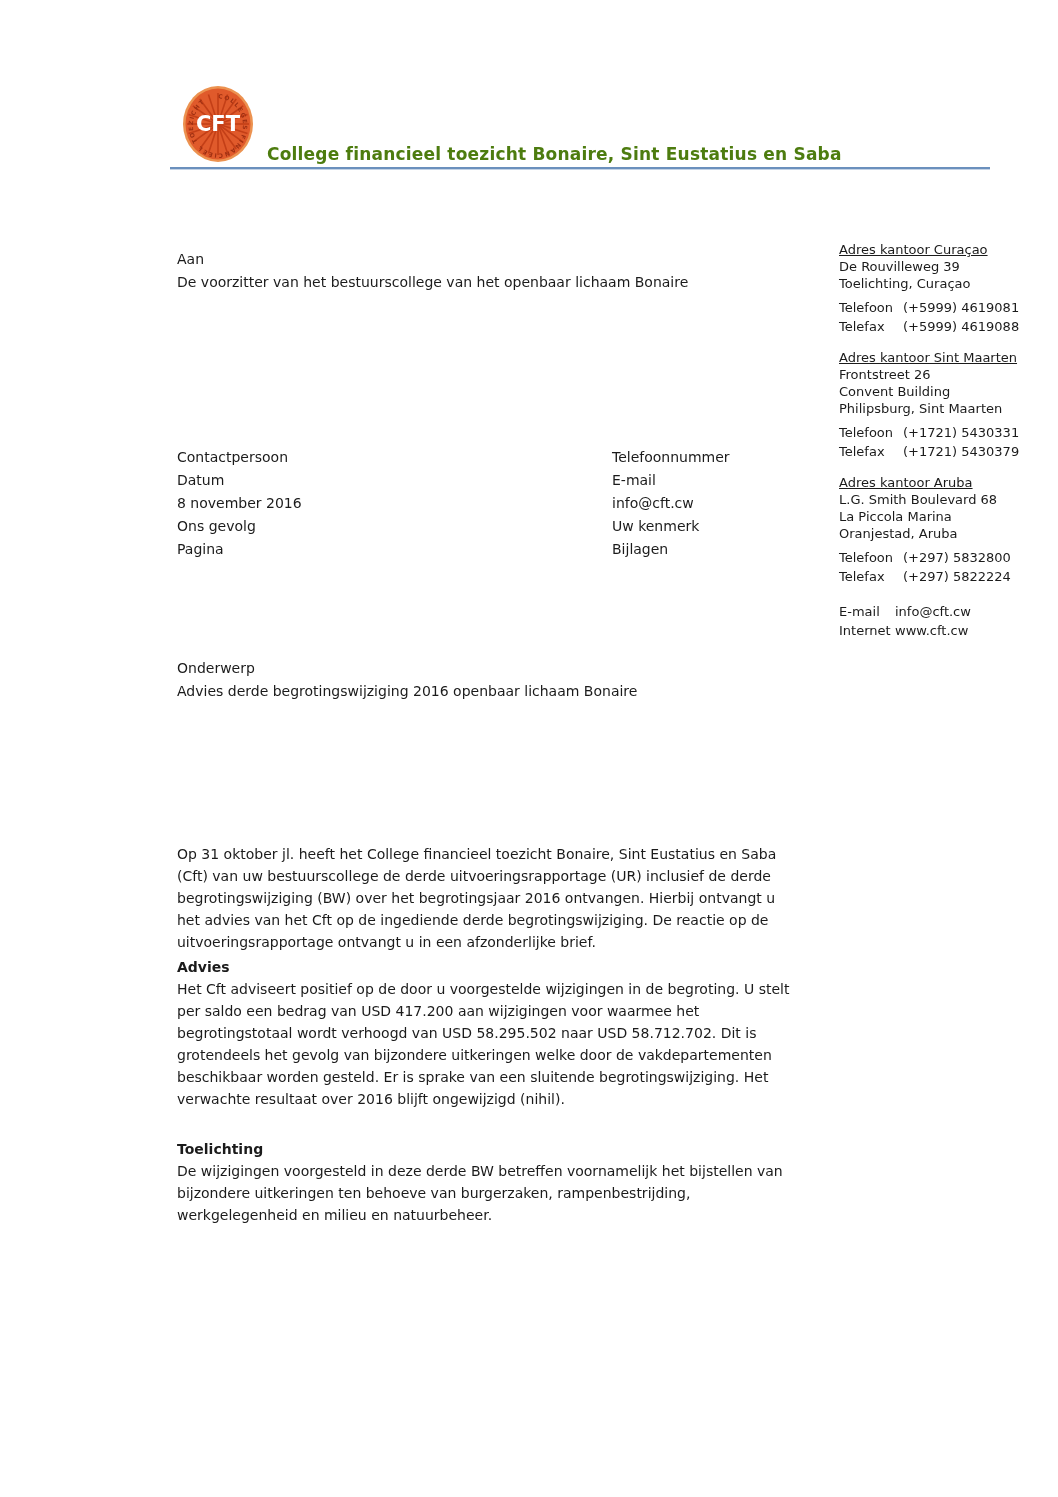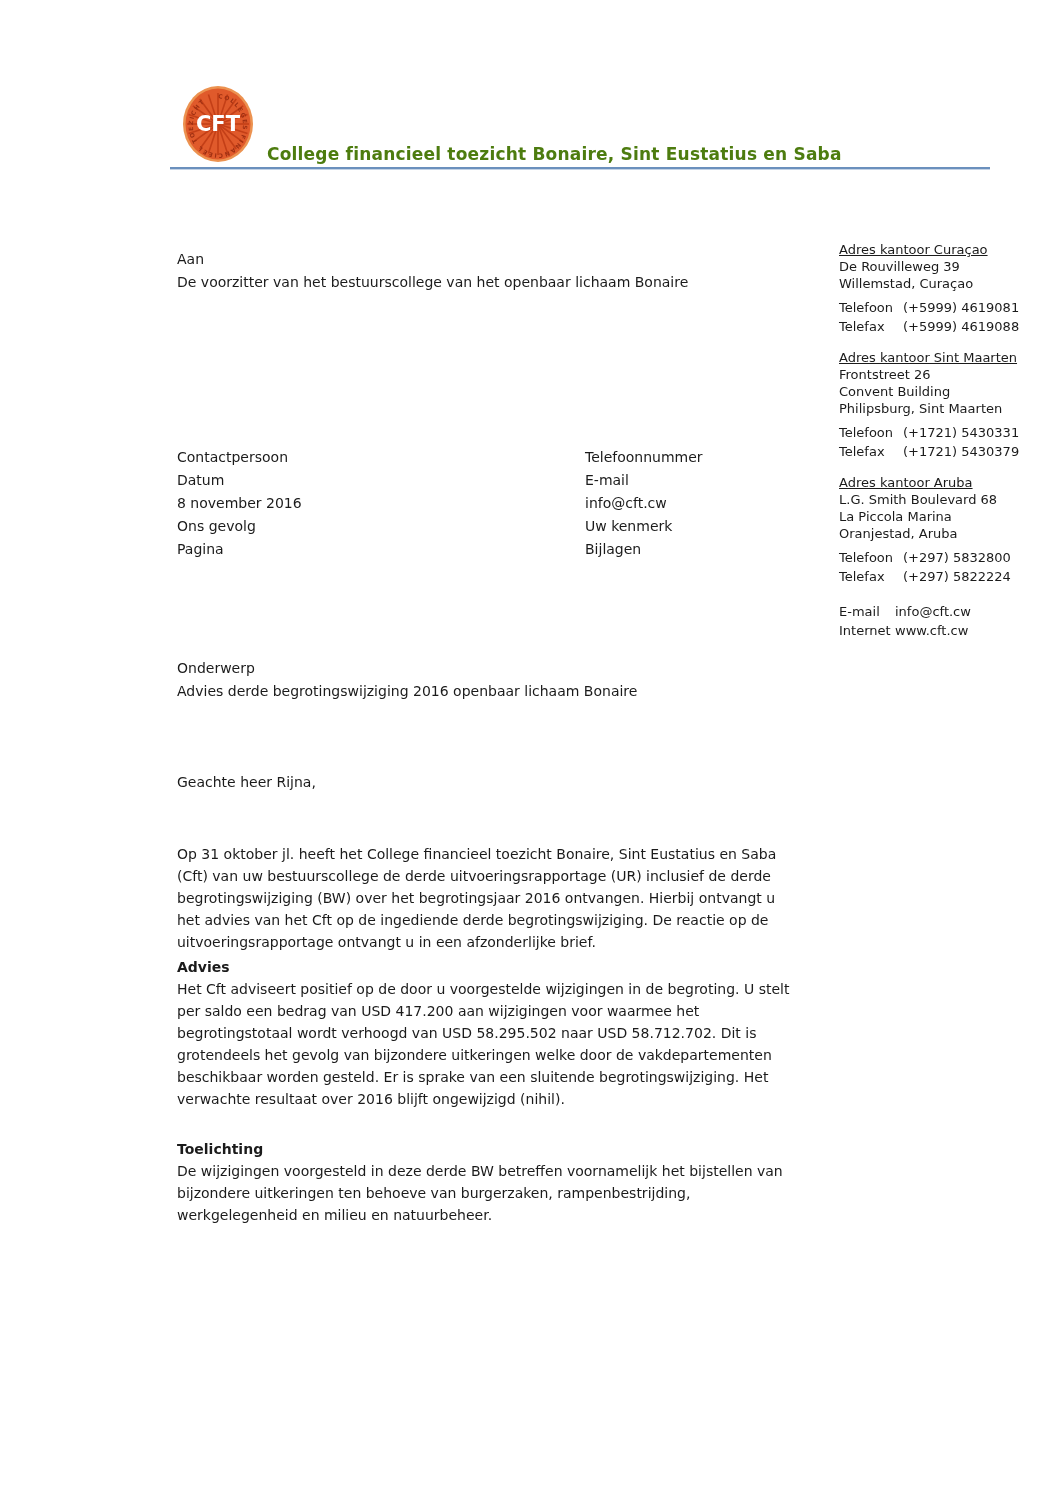--- a/index.html
+++ b/index.html
@@ -23,21 +23,21 @@
   .header-rule {
     position:absolute; left:170px; top:167px; width:820px; height:3px;
     background:linear-gradient(to bottom, #6b90bd 0, #6b90bd 2px, #c4d3e6 2px, #c4d3e6 3px);
   }
 
   
   .main-block { position:absolute; left:177px; width:760px; font-size:14px; line-height:22px; }
   .pre { white-space:pre-line; }
   .recipient   { top:248px; line-height:23px; }
   .meta        { top:446px; width:700px; }
-  .mline       { display:flex; line-height:23px; }
+  .mline       { display:flex; line-height:23px;gap:27px; }
   .mcol        { width:408px; flex:none; }
   .mcol2       { flex:1; }
   .subject     { top:657px; line-height:23px; }
   .salutation  { top:771px; }
   .para1       { top:843px; }
   .advies      { top:956px; }
   .toelichting { top:1138px; }
   .section-heading { font-weight:bold; line-height:22px; }
 
   
@@ -125,21 +125,20 @@
       <span class="mcol">Pagina</span>
       <span class="mcol2">Bijlagen</span>
     </div>
   </div>
 
   <div class="main-block subject">
     <div>Onderwerp</div>
     <div>Advies derde begrotingswijziging 2016 openbaar lichaam Bonaire</div>
   </div>
 
-  <div class="main-block salutation">Geachte heer Rijna,</div>
 
   <div class="main-block para1 pre">Op 31 oktober jl. heeft het College financieel toezicht Bonaire, Sint Eustatius en Saba
 (Cft) van uw bestuurscollege de derde uitvoeringsrapportage (UR) inclusief de derde
 begrotingswijziging (BW) over het begrotingsjaar 2016 ontvangen. Hierbij ontvangt u
 het advies van het Cft op de ingediende derde begrotingswijziging. De reactie op de
 uitvoeringsrapportage ontvangt u in een afzonderlijke brief.</div>
 
   <div class="main-block advies">
     <div class="section-heading">Advies</div>
     <div class="pre">Het Cft adviseert positief op de door u voorgestelde wijzigingen in de begroting. U stelt
@@ -155,21 +154,21 @@
     <div class="pre">De wijzigingen voorgesteld in deze derde BW betreffen voornamelijk het bijstellen van
 bijzondere uitkeringen ten behoeve van burgerzaken, rampenbestrijding,
 werkgelegenheid en milieu en natuurbeheer.</div>
   </div>
 
   <aside class="sidebar">
 
     <div class="office">
       <div class="office-title">Adres kantoor Curaçao</div>
       <div class="office-line">De Rouvilleweg 39</div>
-      <div class="office-line">Willemstad, Curaçao</div>
+      <div class="office-line">Toelichting, Curaçao</div>
       <div class="office-contact">
         <div class="contact-row">
           <span class="lbl">Telefoon</span>
           <span>(+5999) 4619081</span>
         </div>
         <div class="contact-row">
           <span class="lbl">Telefax</span>
           <span>(+5999)  4619088</span>
         </div>
       </div>

